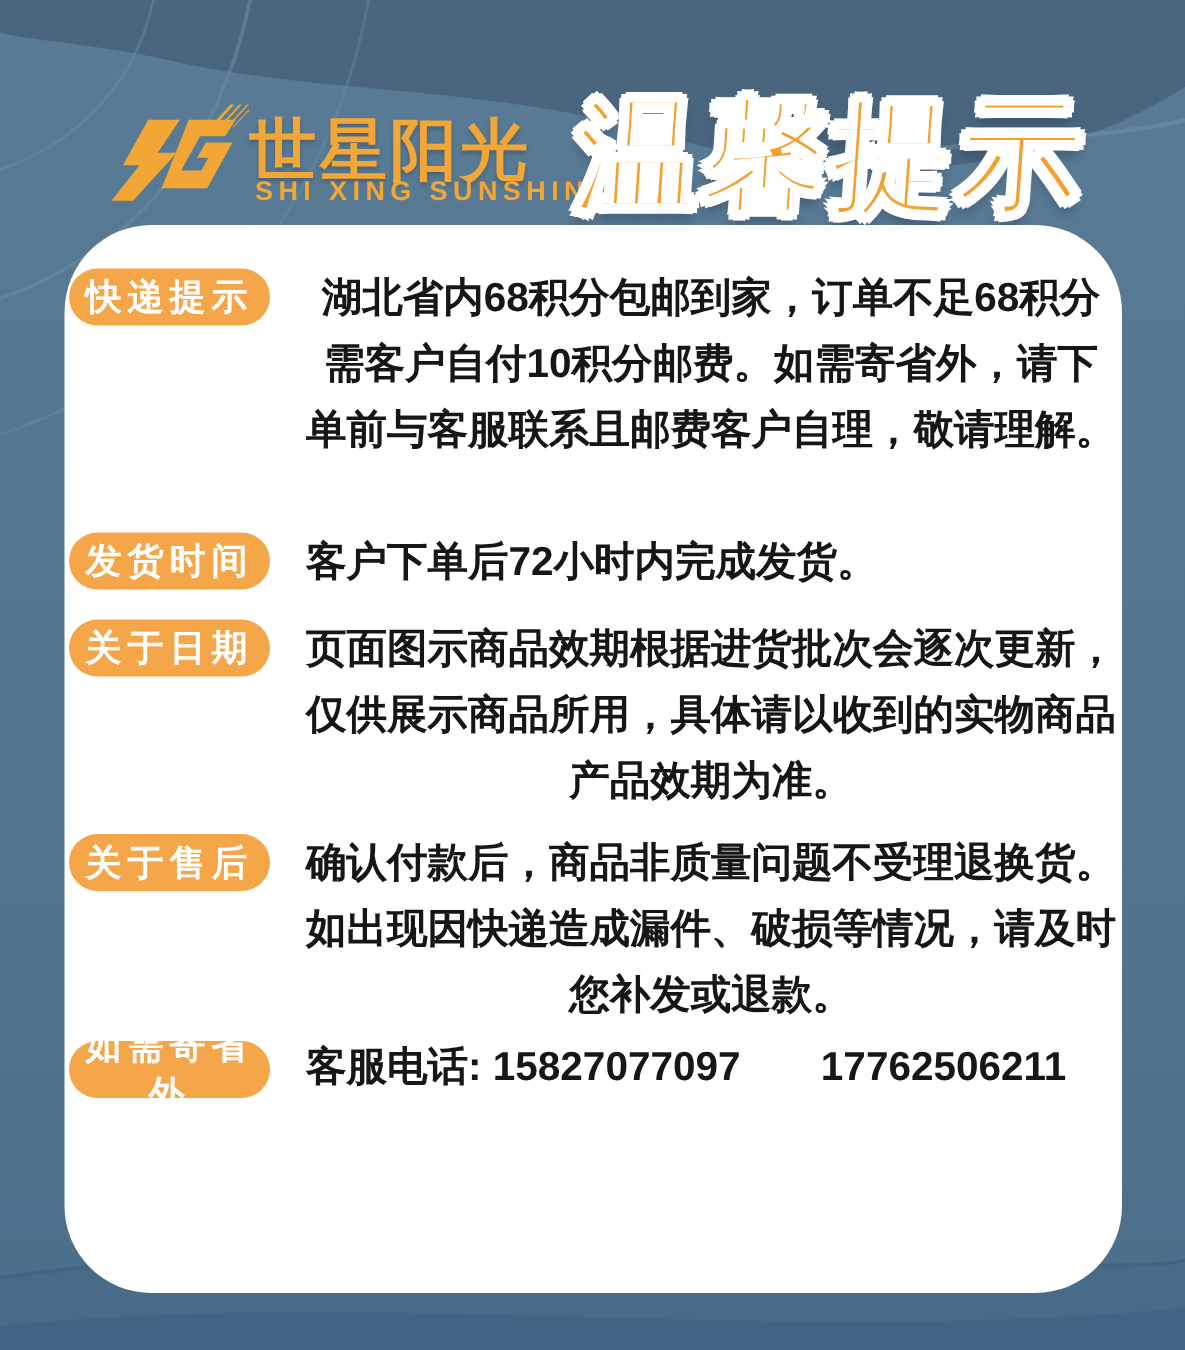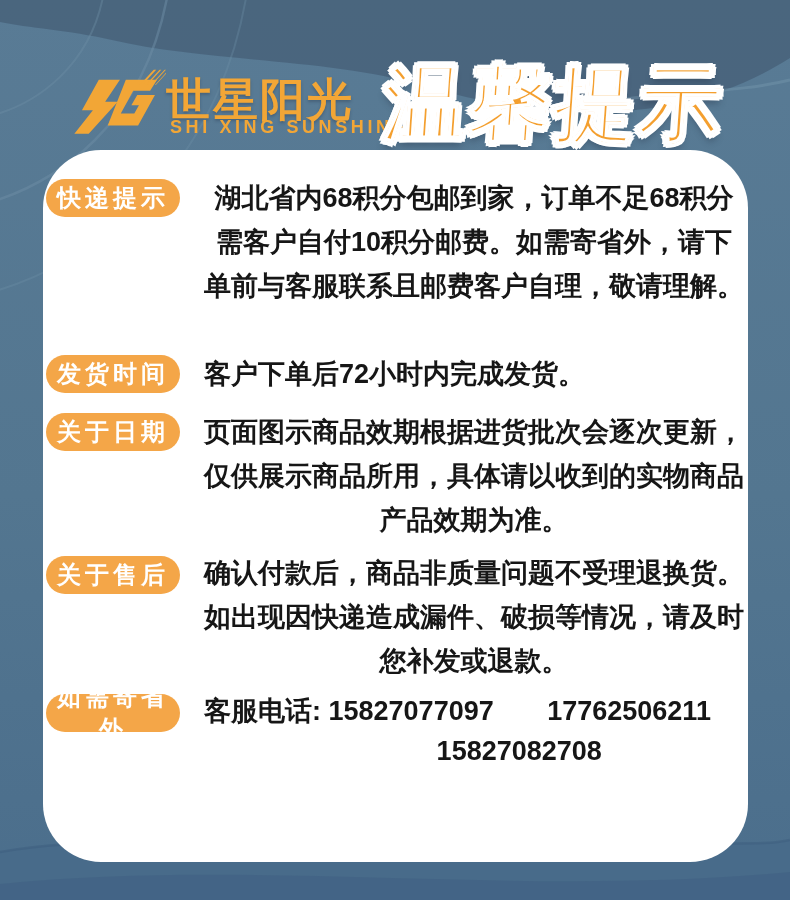--- a/index.html
+++ b/index.html
@@ -25,21 +25,21 @@
   
   .card{position:absolute;left:43px;top:150px;width:705px;height:712px;background:#fff;
         border-radius:58px;box-sizing:border-box;padding:26px 12px 0 3px;}
   .row{display:flex;align-items:flex-start;}
   .pill{flex:0 0 auto;width:134px;height:38px;border-radius:19px;background:#F4A648;
         color:#fff;font-size:24px;font-weight:700;letter-spacing:4px;
         display:flex;align-items:center;justify-content:center;margin-top:3px;}
   .body{margin-left:24px;font-size:27px;font-weight:700;line-height:44px;color:#161616;}
   .line{white-space:nowrap;}
   .mb1{margin-bottom:44px;}  .mb2{margin-bottom:14px;}
-  .mb3{margin-bottom:11px;}  .mb4{margin-bottom:6px;font-family:Liberation Mono, monospace;}
+  .mb3{margin-bottom:11px;}  .mb4{margin-bottom:6px;}
 
   
   .contact .cline{white-space:nowrap;line-height:40px;}
   .c-label{display:inline-block;min-width:116px;}
   .c-num2{margin-left:46px;}
   .c-indent{display:inline-block;width:116px;}
 </style>
 </head>
 <body>
 
@@ -124,21 +124,17 @@
     </section>
 
     <section class="row contact">
       <div class="pill">如需寄省外</div>
       <div class="body">
         <div class="cline">
           <span class="c-label">客服电话:</span>
           <span>15827077097</span>
           <span class="c-num2">17762506211</span>
         </div>
-        <div class="cline">
-          <span class="c-indent"></span>
-          <span>15827082708</span>
-        </div>
       </div>
     </section>
 
   </div>
 </div>
 
 </body></html>

